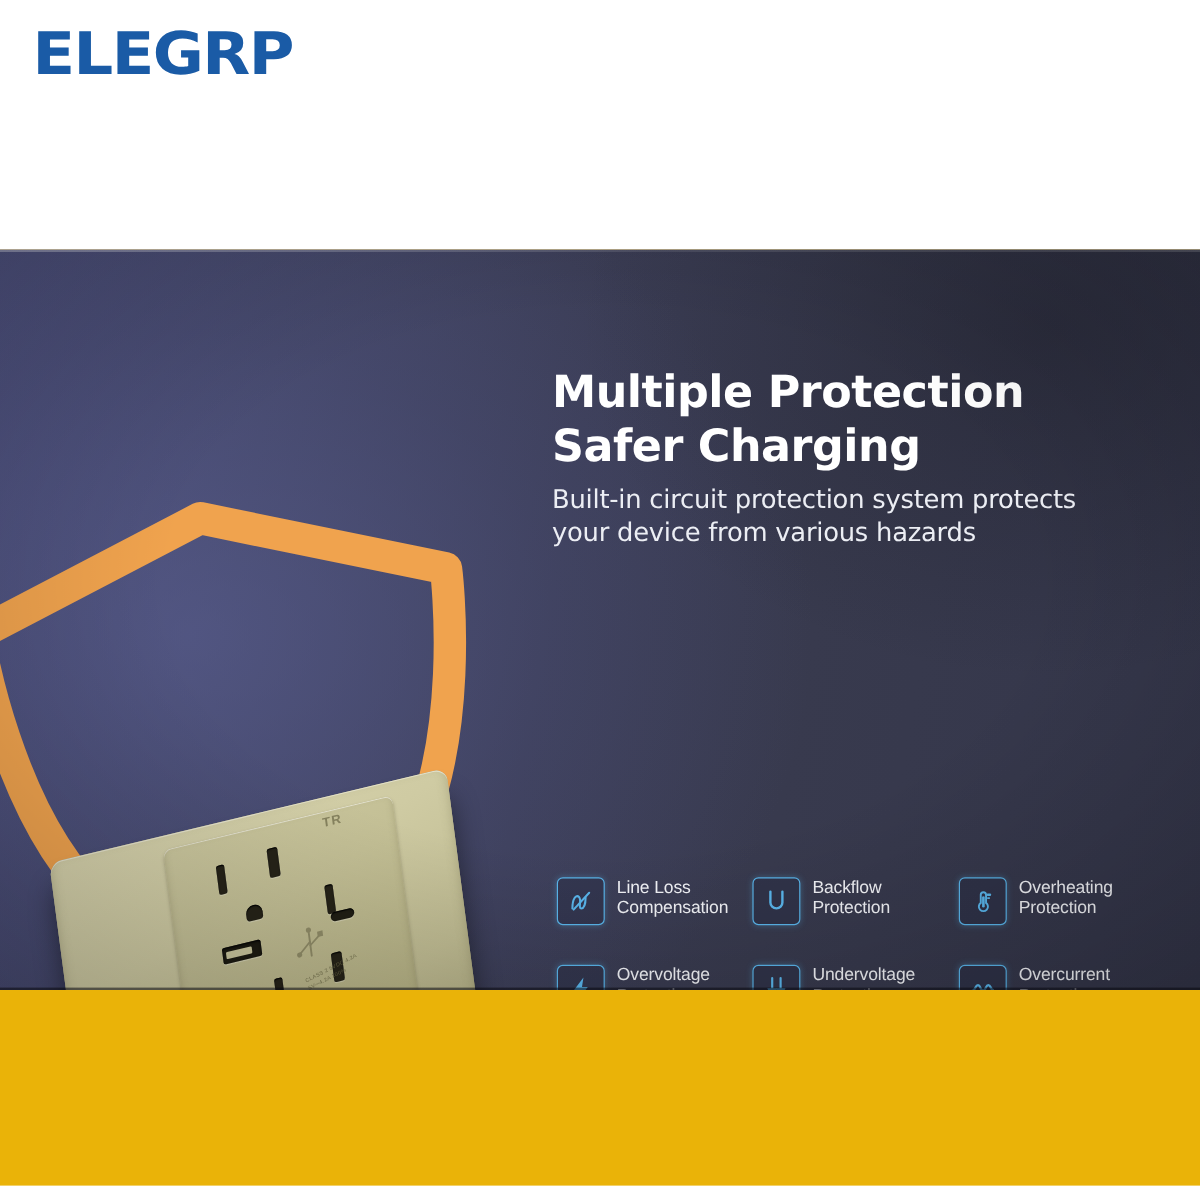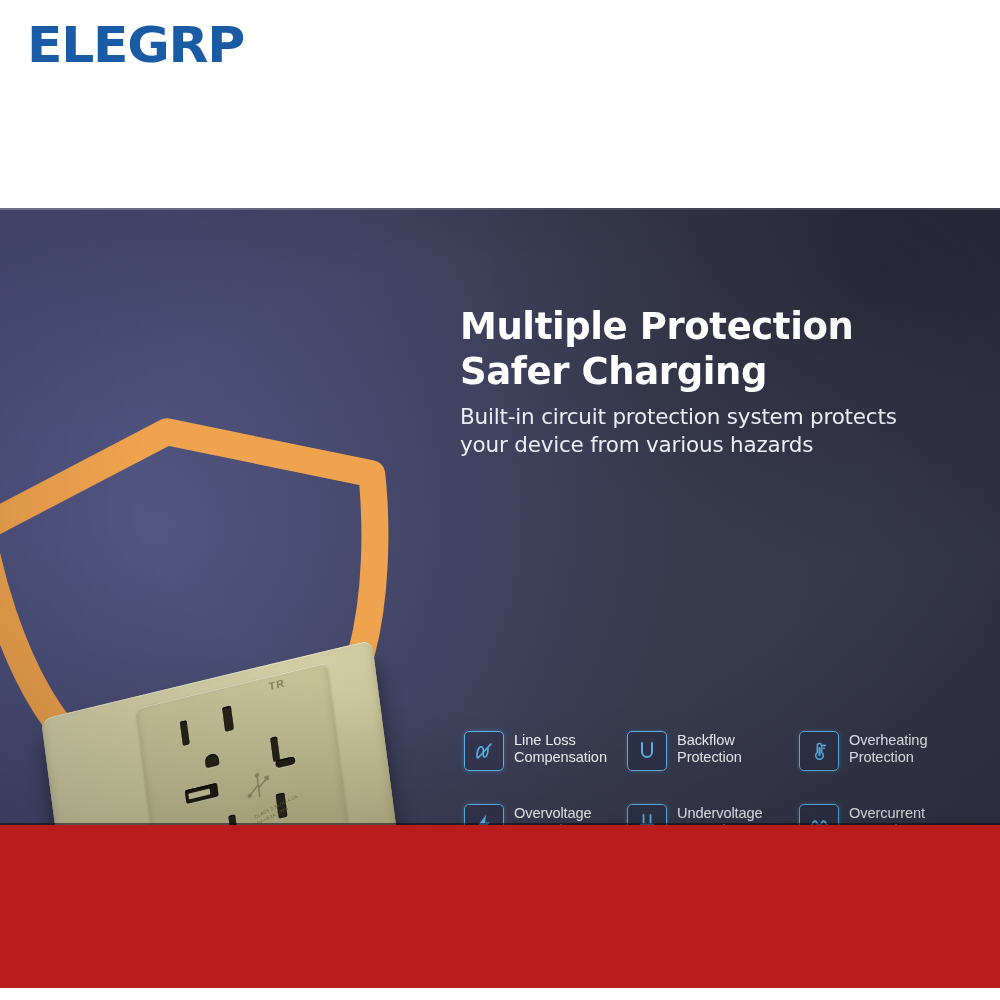--- a/index.html
+++ b/index.html
@@ -13,21 +13,21 @@
     overflow: hidden;
     font-family: "Liberation Sans", sans-serif;
     -webkit-font-smoothing: antialiased;
   }
 
   
   #page {
     position: relative;
     width: 1000px;
     height: 988px;
-    background: #b91c1c;
+    background: #eab308;
   }
 
   
   #logo-area {
     position: absolute;
     left: 0; top: 0;
     width: 1000px; height: 208px;
     background: #ffffff;
   }
   #brand-logo {

